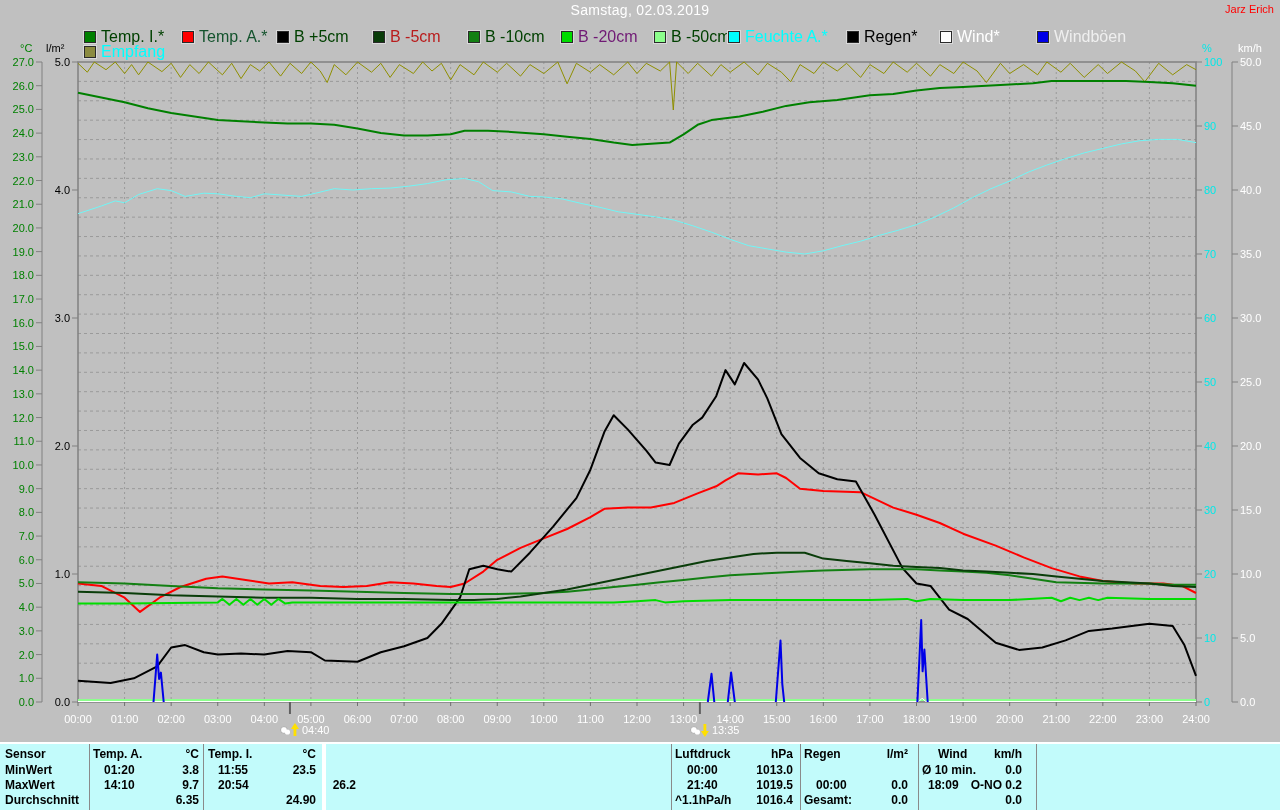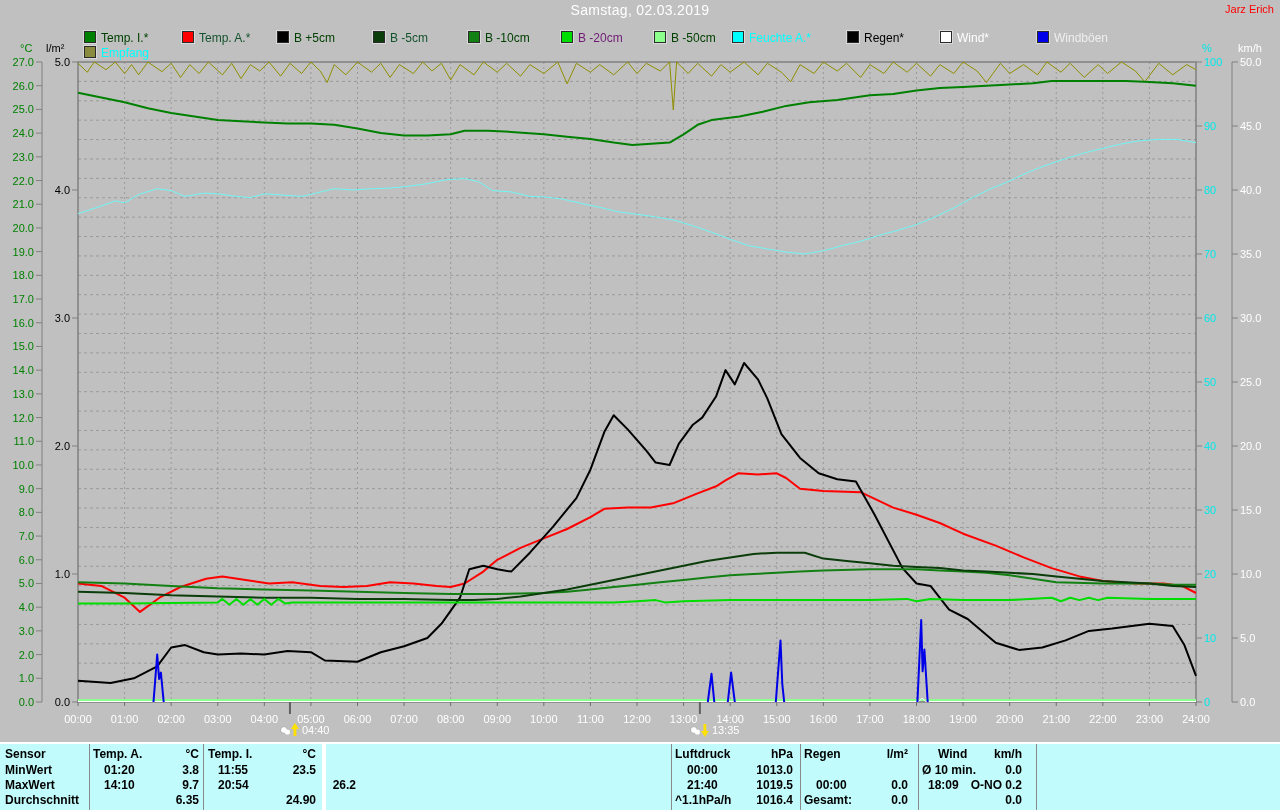--- a/index.html
+++ b/index.html
@@ -5,21 +5,21 @@
   html,body{margin:0;padding:0;}
   body{width:1280px;height:810px;background:#C0C0C0;overflow:hidden;
        font-family:"Liberation Sans",sans-serif;position:relative;}
   #titlebar{position:absolute;left:0;top:2px;width:100%;text-align:center;
             color:#FFFFFF;font-size:14px;letter-spacing:.3px;}
   #author{position:absolute;right:6px;top:3px;color:#FF0000;font-size:11px;}
   #legend{position:absolute;left:0;top:26px;width:1280px;height:34px;}
   .leg-item{position:absolute;height:14px;white-space:nowrap;}
   .leg-swatch{display:inline-block;width:10px;height:10px;border:1px solid #2A2A2A;
               box-shadow:0 0 0 1px #DADADA;vertical-align:-1px;}
-  .leg-label{font-size:12px;margin-left:5px;}
+  .leg-label{font-size:16px;margin-left:5px;}
   #chart{position:absolute;left:0;top:0;}
   #table-wrap{position:absolute;left:0;top:742px;width:1280px;height:68px;}
   #table-topline{position:absolute;left:0;top:0;width:100%;height:2px;background:#FFFFFF;}
   #stats-table{position:absolute;left:0;top:2px;width:1280px;height:79px;background:#C2FBFB;
                font-size:12px;font-weight:bold;color:#000;}
   .tcell{position:absolute;white-space:nowrap;}
   .tsep{position:absolute;top:0;width:1px;height:66px;background:#8A8A8A;}
   .tband{position:absolute;top:0;width:4px;height:66px;background:#FFFFFF;}
 </style>
 </head>
@@ -320,25 +320,25 @@
         </g>
         <text x="711.8875" y="734" fill="#FFFFFF" text-anchor="start" font-size="11" font-family="&quot;Liberation Sans&quot;,sans-serif">13:35</text>
       </g>
     </svg>
   <div id="titlebar">Samstag, 02.03.2019</div>
   <div id="author">Jarz Erich</div>
   <div id="legend">
       <div class="leg-item" style="left: 84px; top: 2px;"><span class="leg-swatch" style="background: rgb(0, 128, 0);"></span><span class="leg-label" style="color: rgb(0, 64, 0);">Temp. I.*</span></div>
       <div class="leg-item" style="left: 182px; top: 2px;"><span class="leg-swatch" style="background: rgb(255, 0, 0);"></span><span class="leg-label" style="color: #14532d;">Temp. A.*</span></div>
       <div class="leg-item" style="left: 277px; top: 2px;"><span class="leg-swatch" style="background: rgb(0, 0, 0);"></span><span class="leg-label" style="color: rgb(0, 64, 0);">B +5cm</span></div>
-      <div class="leg-item" style="left: 373px; top: 2px;"><span class="leg-swatch" style="background: rgb(10, 61, 10);"></span><span class="leg-label" style="color: #14532d; margin-top: 28px;">B -5cm</span></div>
+      <div class="leg-item" style="left: 373px; top: 2px;"><span class="leg-swatch" style="background: rgb(10, 61, 10);"></span><span class="leg-label" style="color: #b91c1c; margin-top: 28px;">B -5cm</span></div>
       <div class="leg-item" style="left: 468px; top: 2px;"><span class="leg-swatch" style="background: rgb(19, 128, 19);"></span><span class="leg-label" style="color: rgb(0, 64, 0);">B -10cm</span></div>
       <div class="leg-item" style="left: 561px; top: 2px;"><span class="leg-swatch" style="background: rgb(0, 221, 0);"></span><span class="leg-label" style="color: #701a75;">B -20cm</span></div>
       <div class="leg-item" style="left: 654px; top: 2px;"><span class="leg-swatch" style="background: rgb(140, 255, 140);"></span><span class="leg-label" style="color: rgb(0, 64, 0);">B -50cm</span></div>
-      <div class="leg-item" style="left: 732px; top: 2px;"><span class="leg-swatch" style="background: rgb(0, 255, 255);"></span><span class="leg-label" style="color: rgb(0, 255, 255);">Feuchte A.*</span></div>
+      <div class="leg-item" style="left: 708px; top: 2px; padding-left: 20px;"><span class="leg-swatch" style="background: rgb(0, 255, 255);"></span><span class="leg-label" style="color: rgb(0, 255, 255);">Feuchte A.*</span></div>
       <div class="leg-item" style="left: 847px; top: 2px;"><span class="leg-swatch" style="background: rgb(0, 0, 0);"></span><span class="leg-label" style="color: rgb(0, 0, 0);">Regen*</span></div>
       <div class="leg-item" style="left: 940px; top: 2px;"><span class="leg-swatch" style="background: rgb(255, 255, 255);"></span><span class="leg-label" style="color: rgb(255, 255, 255);">Wind*</span></div>
       <div class="leg-item" style="left: 1037px; top: 2px;"><span class="leg-swatch" style="background: rgb(0, 0, 232);"></span><span class="leg-label" style="color: rgb(239, 239, 239);">Windböen</span></div>
       <div class="leg-item" style="left: 84px; top: 17px;"><span class="leg-swatch" style="background: rgb(139, 139, 64);"></span><span class="leg-label" style="color: rgb(0, 255, 255);">Empfang</span></div>
     </div>
   <div id="table-wrap">
     <div id="table-topline"></div>
     <div id="stats-table">
         <span class="tcell" style="top: 3px; left: 5px;">Sensor</span>
         <span class="tcell" style="top: 19px; left: 5px;">MinWert</span>

